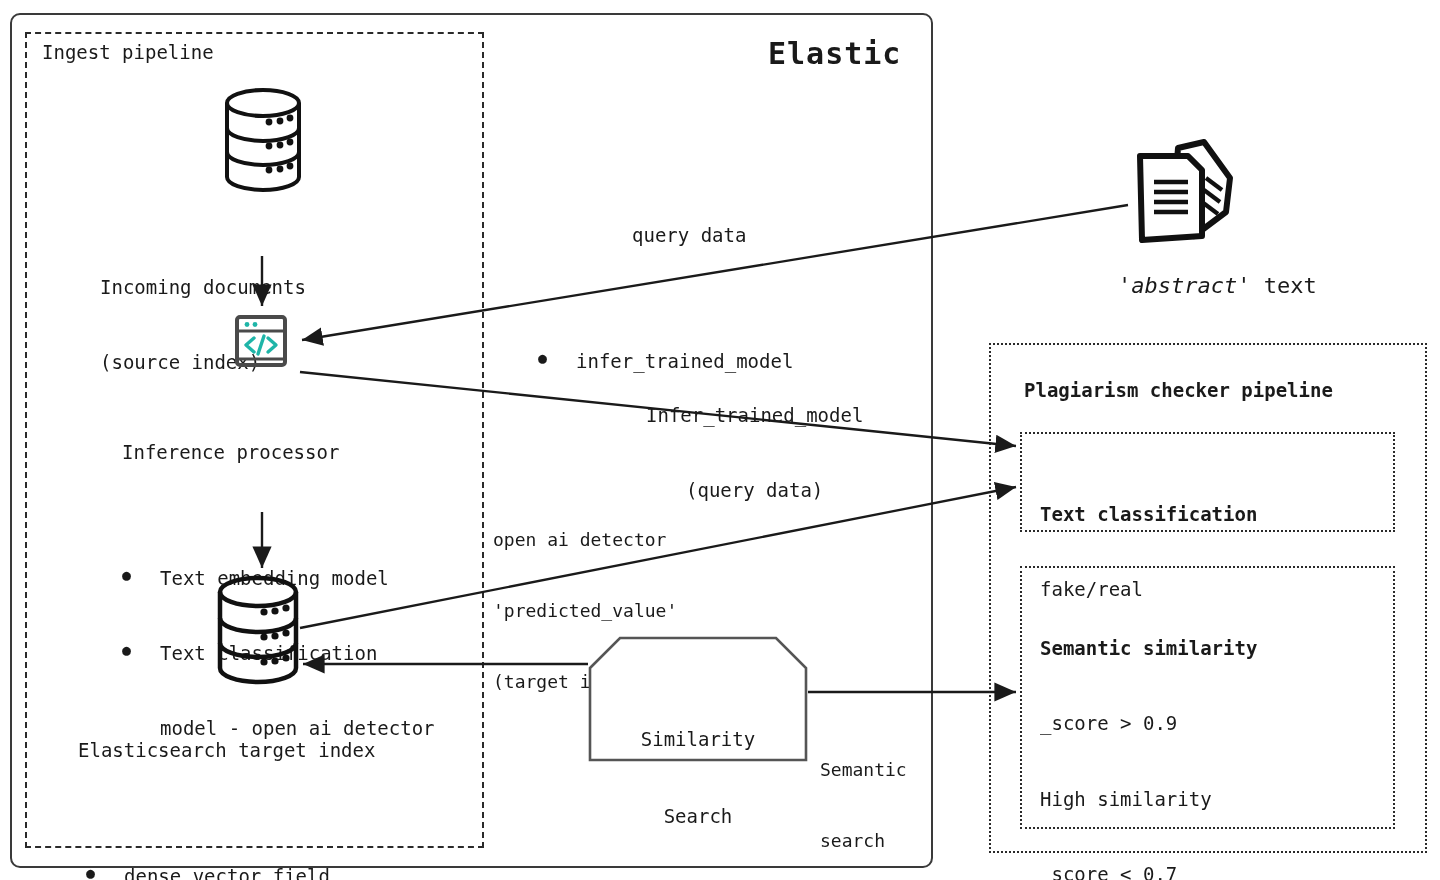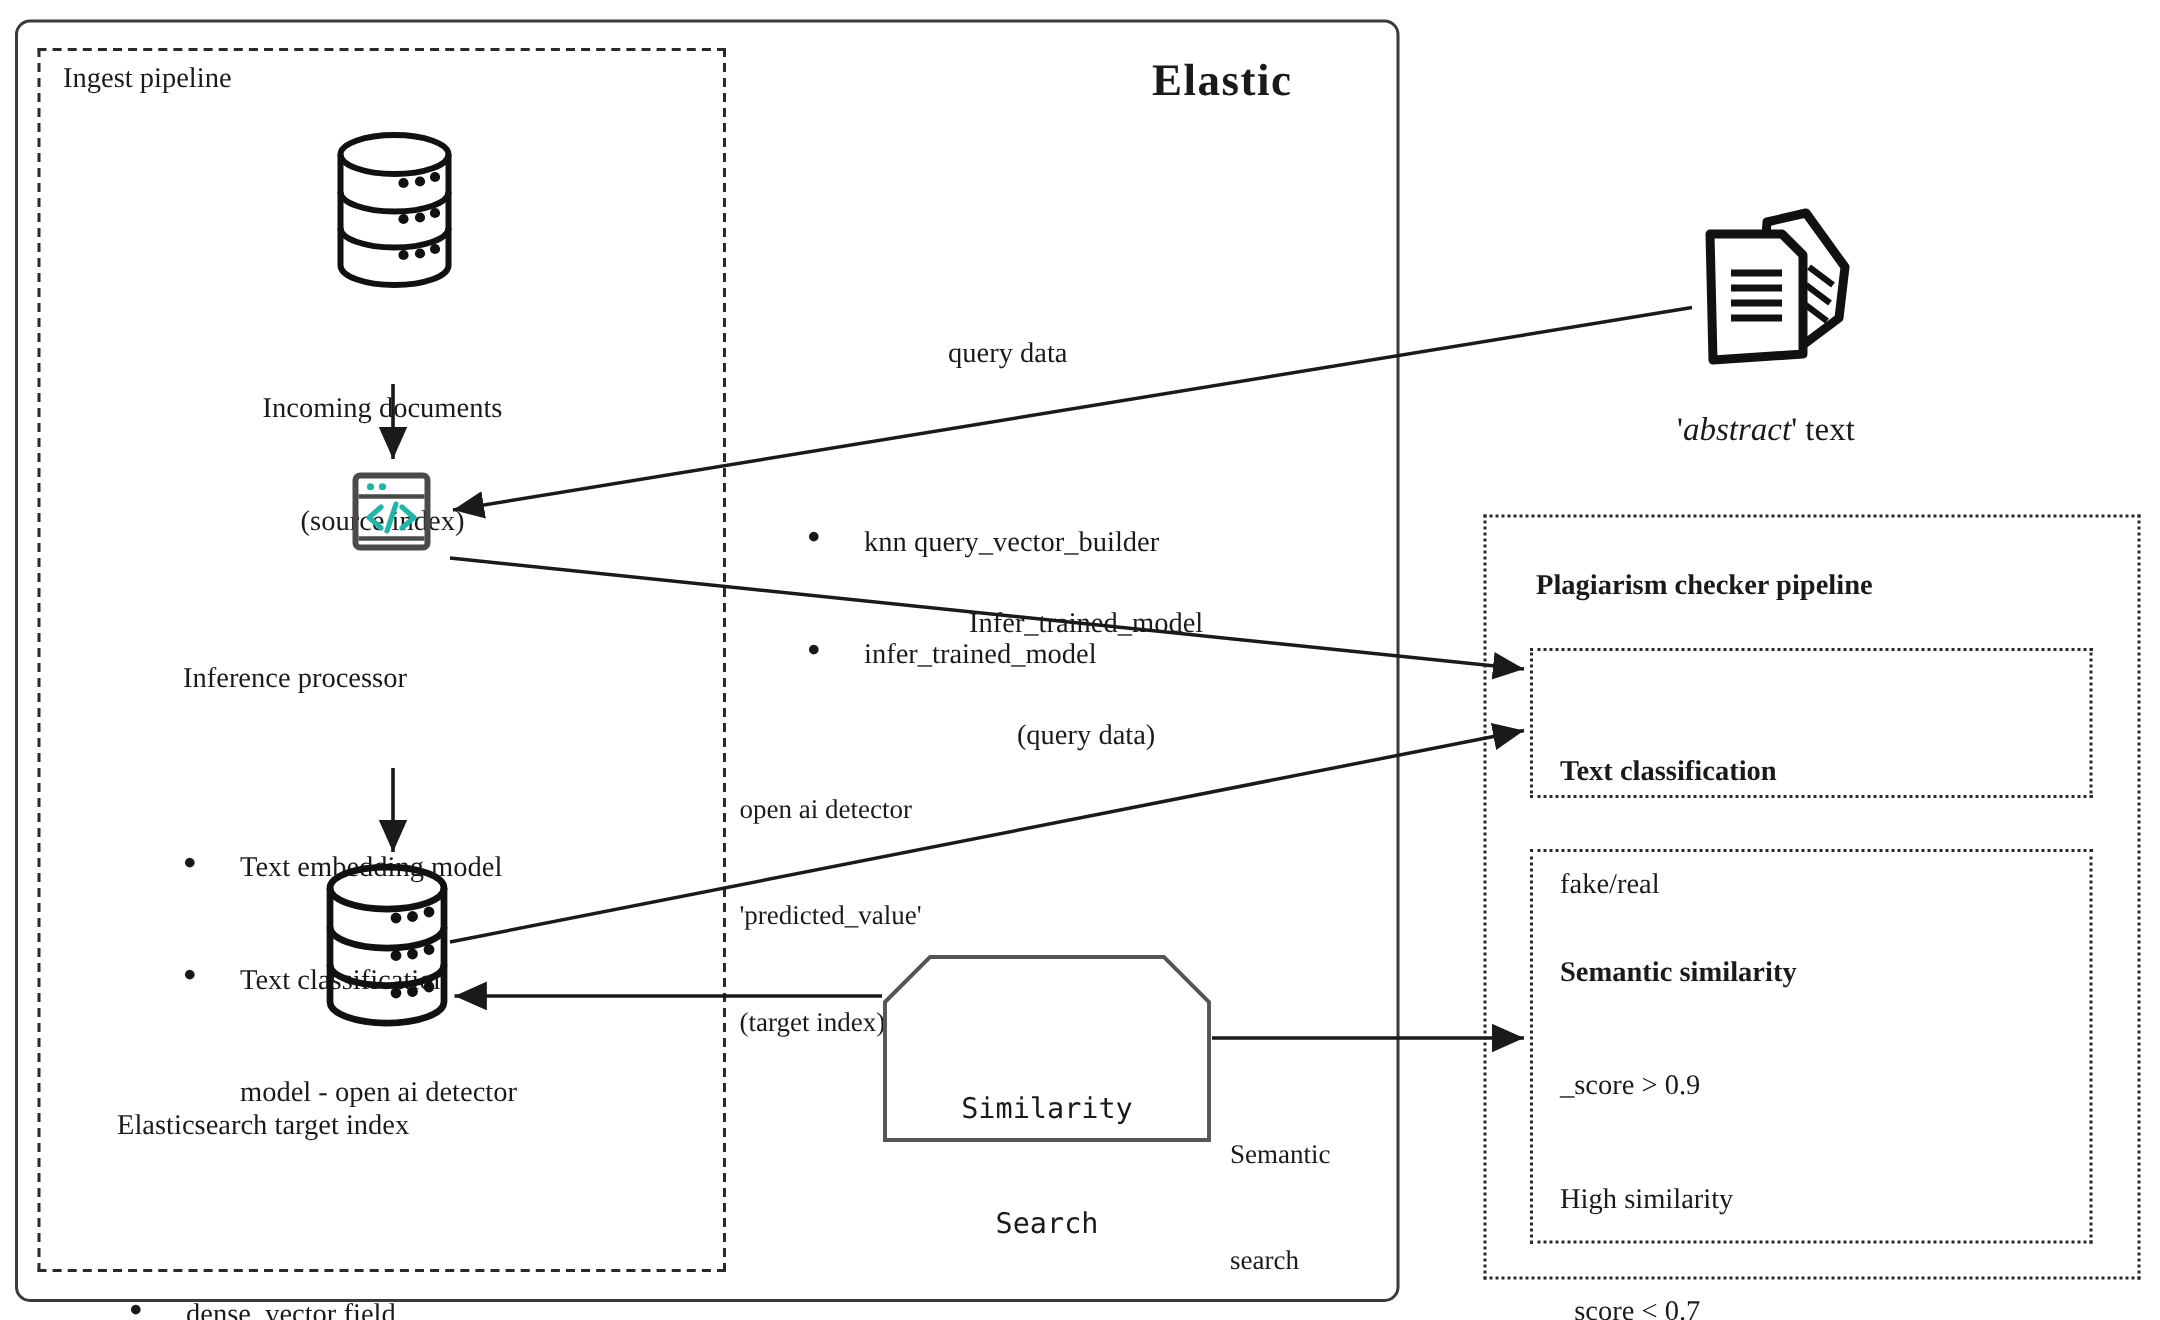--- a/index.html
+++ b/index.html
@@ -45,29 +45,29 @@
     box-sizing: border-box;
   }
   #semantic-box {
     left: 1020px; top: 566px;
     width: 375px; height: 263px;
     border: 2px dotted #2a2a2a;
     box-sizing: border-box;
   }
 
   
-  .lbl { line-height: 1.32; white-space: pre; font-family: Liberation Serif, serif; }
+  .lbl { line-height: 1.32; white-space: pre; }
   #ingest-title { left: 42px; top: 40px; font-size: 19px; }
   #elastic-title {
     left: 768px; top: 34px;
     font-size: 30px; font-weight: bold; letter-spacing: 1px;
   }
   #incoming-label {
-    left: 100px; top: 210px; width: 310px;
-    text-align: center; font-size: 19px;
+    left: 100px; top: 225px; width: 310px;
+    font-size: 19px;
   }
   #inference-label { left: 122px; top: 390px; font-size: 19px; }
   #target-label { left: 78px; top: 688px; font-size: 19px; }
 
   #query-data-label { left: 520px; top: 173px; font-size: 19px; }
   #infer-label {
     left: 646px; top: 353px;
     font-size: 19px; text-align: left;
   }
   #openai-label { left: 493px; top: 480px; font-size: 18px; }
@@ -213,21 +213,20 @@
       <li class="b">dense_vector field</li>
       
       
       
     </ul>
   </div>
 
   <div class="abs lbl" id="query-data-label">
     <div style="margin-left:112px">query data</div>
     <ul class="bl" style="margin-left:56px">
-      <li class="b">knn query_vector_builder</li>
       <li class="b">infer_trained_model</li>
     </ul>
   </div>
 
   <div class="abs lbl" id="infer-label">
     <div>Infer_trained_model</div>
     <div style="text-align:center">(query data)</div>
   </div>
 
   <div class="abs lbl" id="openai-label">

